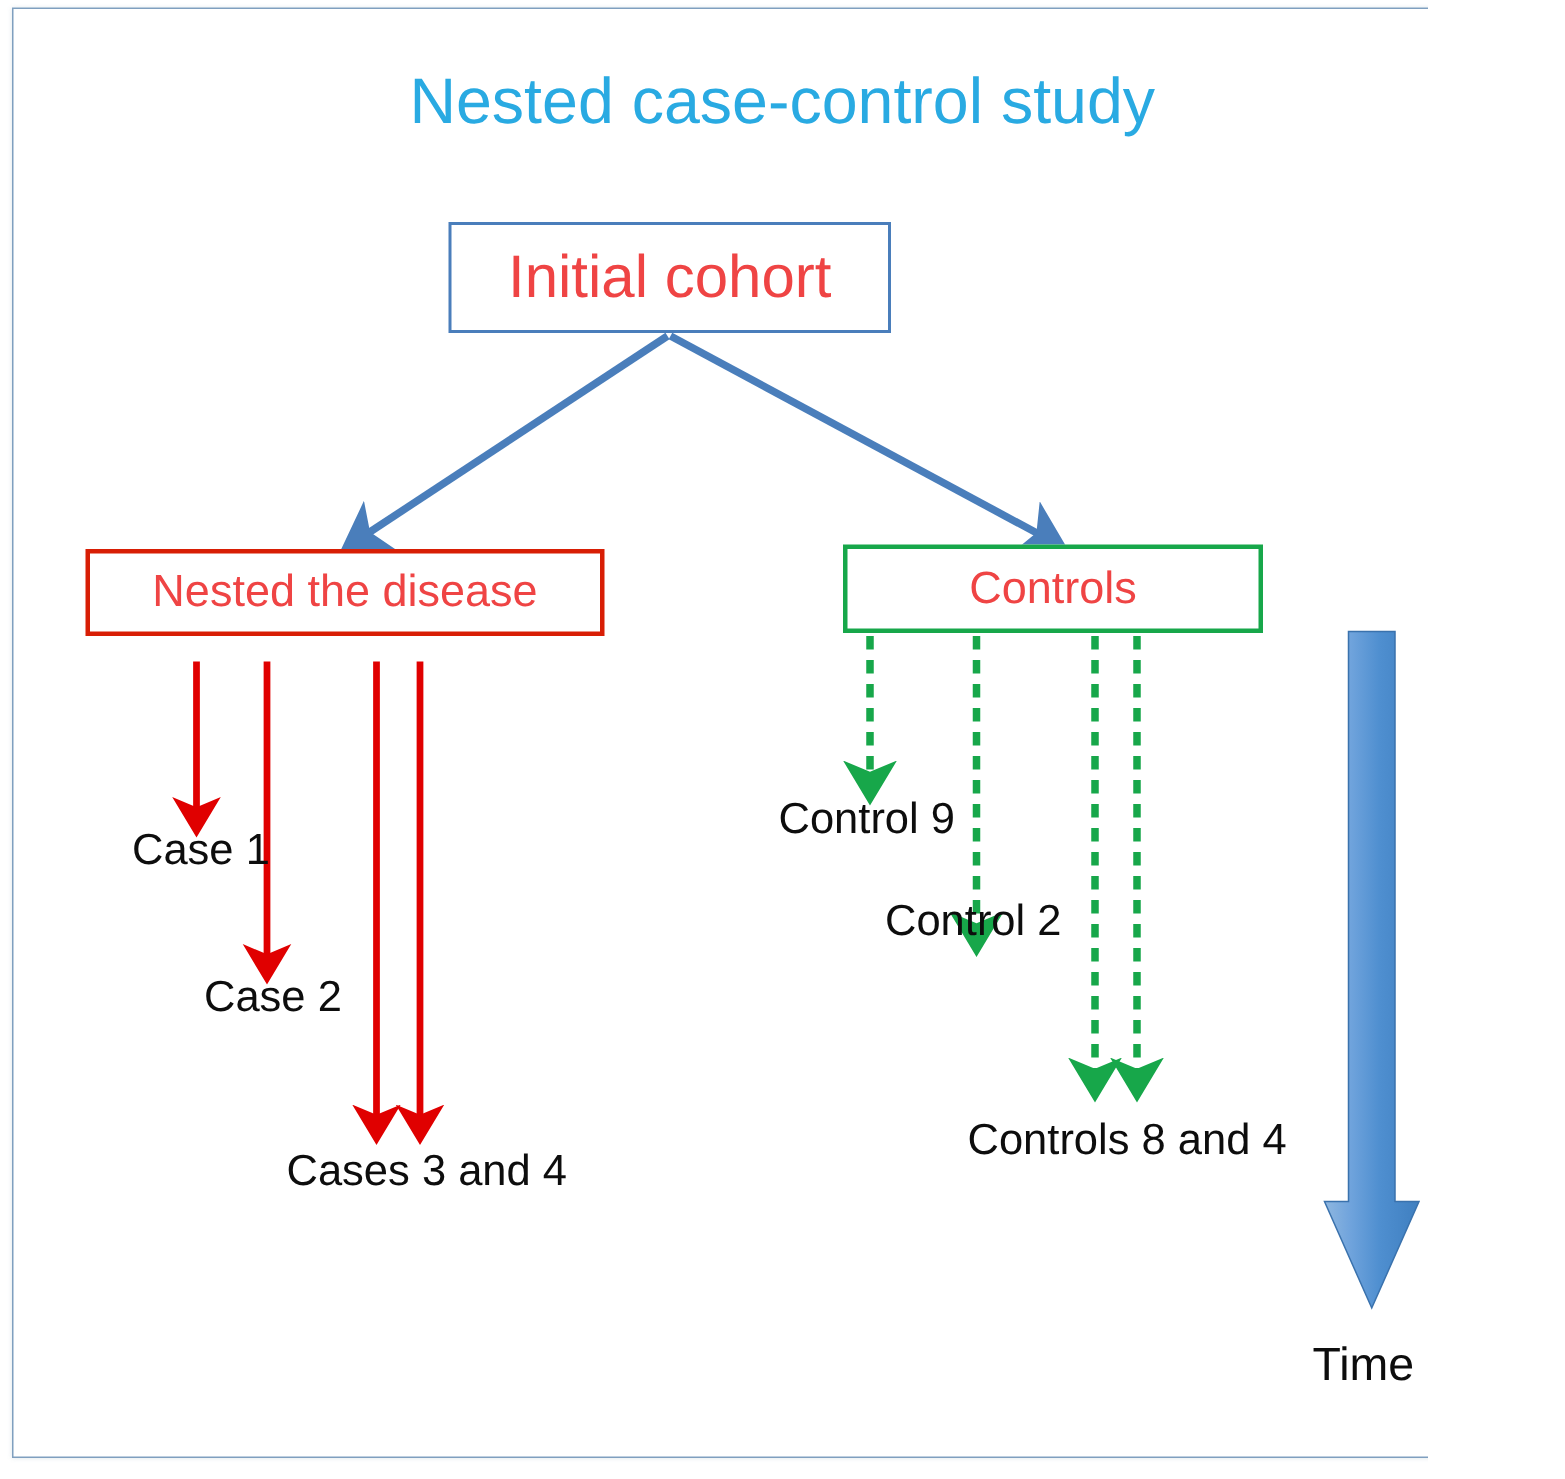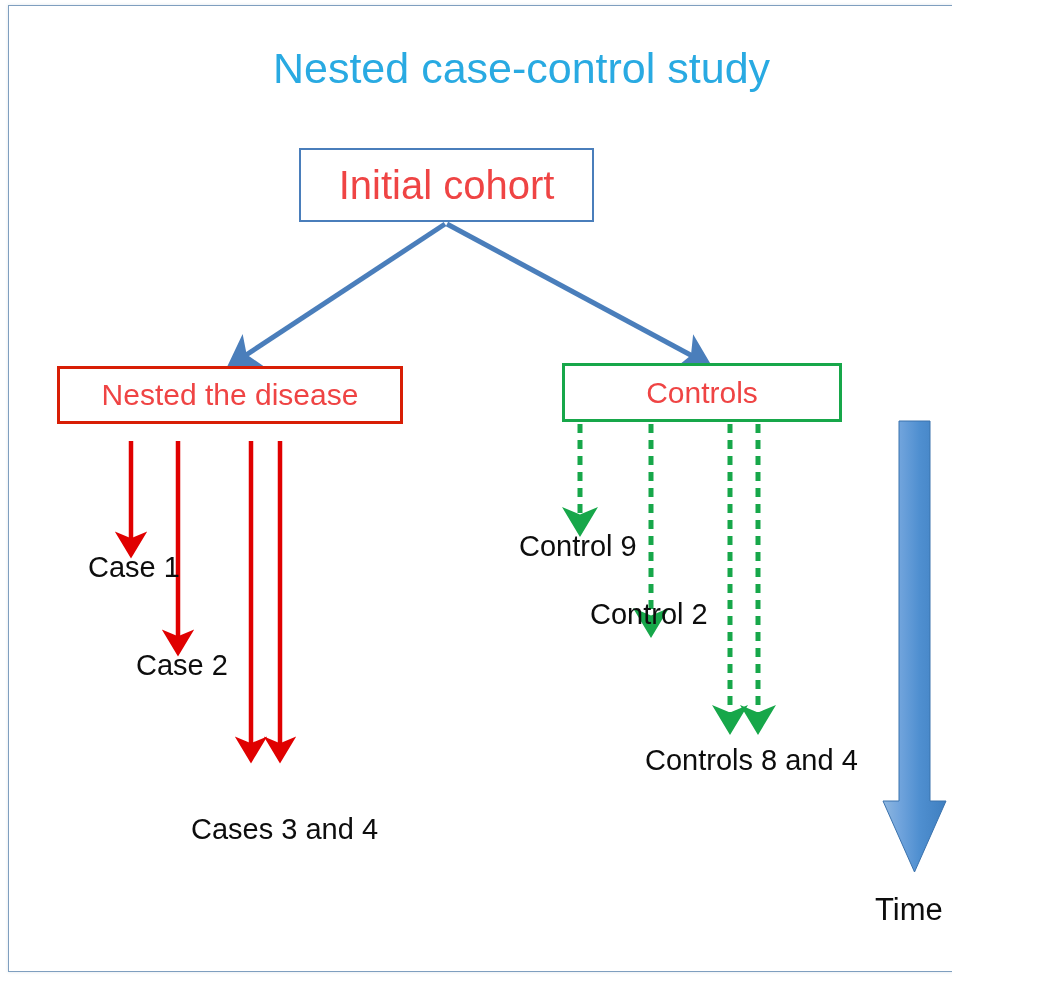--- a/index.html
+++ b/index.html
@@ -84,21 +84,21 @@
     font-size: 30px;
   }
   .leaf-label {
     position: absolute;
     font-size: 29px;
     color: #0d0d0d;
     white-space: nowrap;
   }
   #label-case-1   { left: 88px;  top: 551px; }
   #label-case-2   { left: 136px; top: 649px; }
-  #label-case-34  { left: 191px; top: 765px; margin-top: 48px; }
+  #label-case-34  { left: 191px; top: 765px; }
   #label-control-1   { left: 519px; top: 530px; }
   #label-control-2   { left: 590px; top: 598px; }
   #label-control-34  { left: 645px; top: 744px; }
   #label-time {
     left: 875px;
     top: 892px;
     font-size: 31px;
   }
 </style>
 </head>

